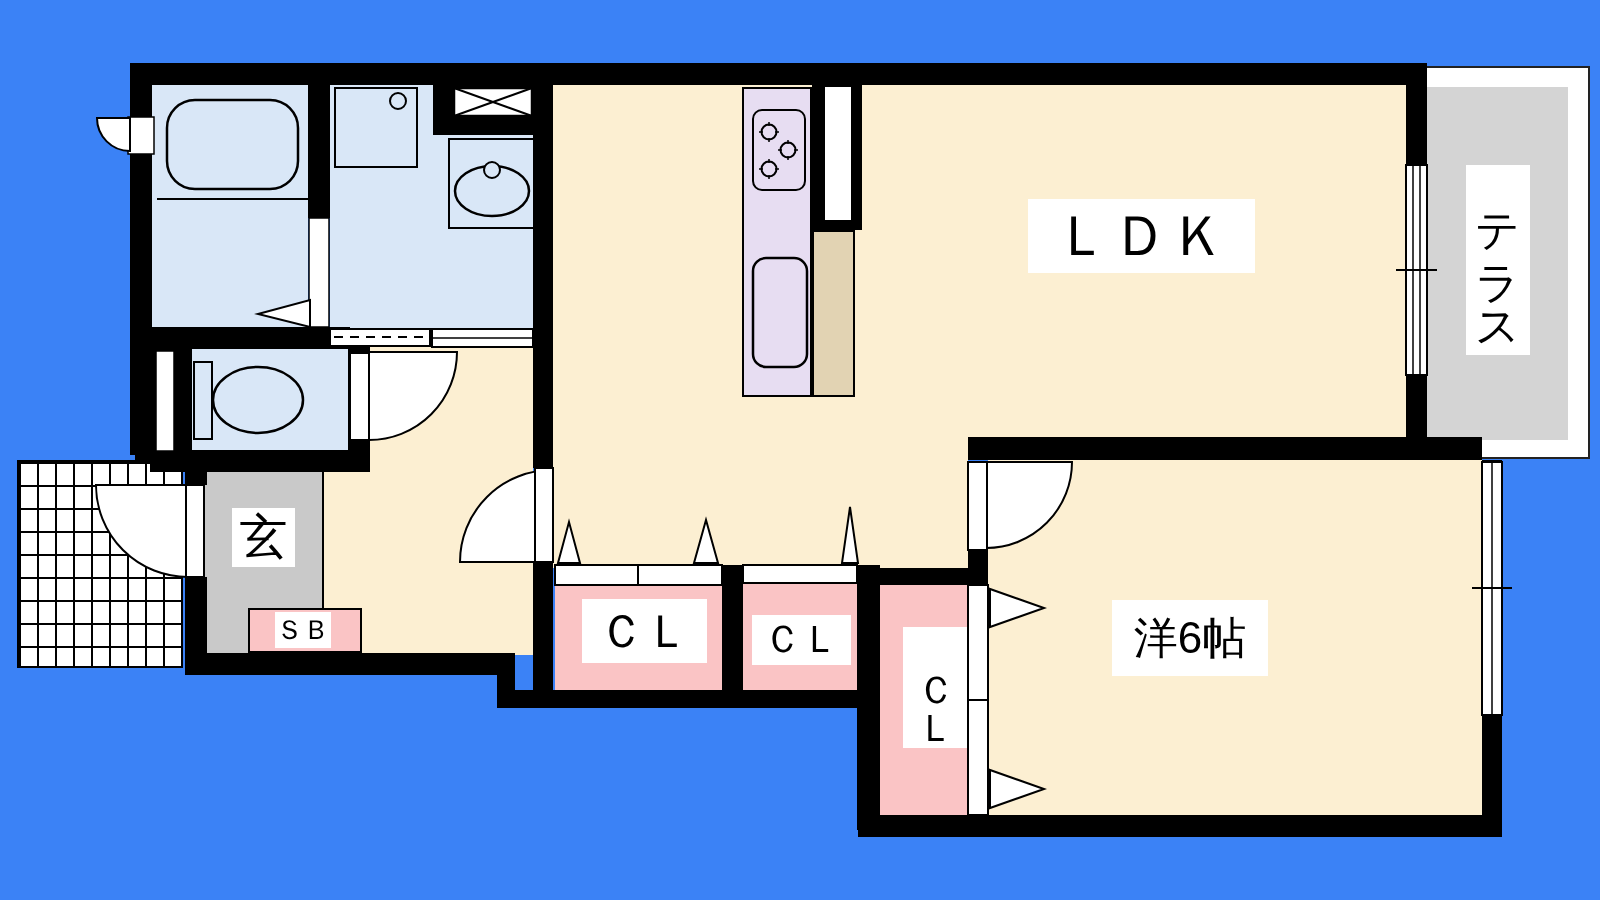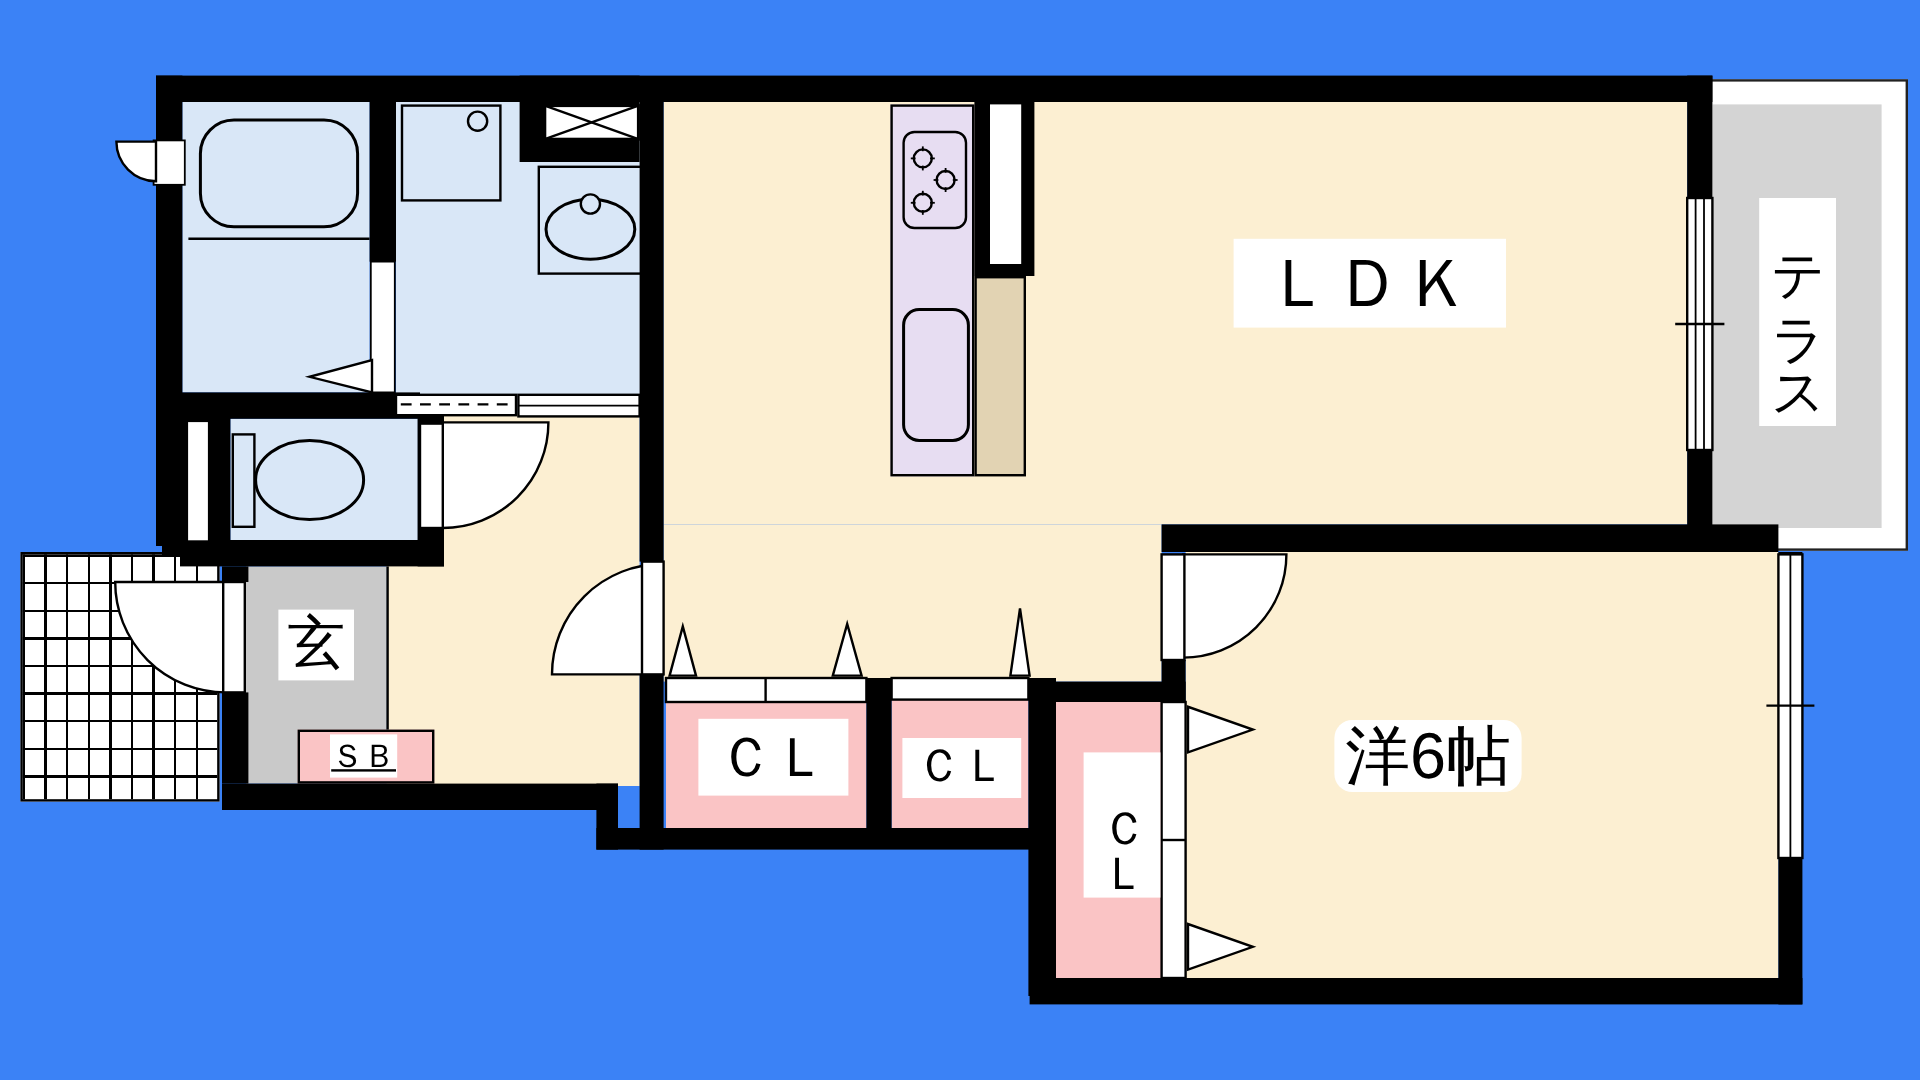--- a/index.html
+++ b/index.html
@@ -199,21 +199,21 @@
     </g>
 
     <g>
       <rect x="1482" y="462" width="20" height="253" fill="#fff" stroke="#000" stroke-width="2"></rect>
       <line x1="1492" y1="462" x2="1492" y2="715" stroke="#000" stroke-width="1.5"></line>
       <line x1="1472" y1="588" x2="1512" y2="588" stroke="#000" stroke-width="2"></line>
     </g>
   </svg>
 
   <div class="label" style="left:1028px;top:199px;width:227px;height:74px;font-size:56px;letter-spacing:2px;">ＬＤＫ</div>
-  <div class="label" style="left:1112px;top:600px;width:156px;height:60px;font-size:54px;border-radius:15px;">洋6帖</div>
+  <div class="label" style="left:1112px;top:600px;width:156px;height:76px;font-size:44px;">洋6帖</div>
   <div class="label vtext" style="left:1466px;top:165px;width:64px;height:190px;font-size:44px;">テラス</div>
   <div class="label" style="left:232px;top:508px;width:63px;height:59px;font-size:48px;">玄</div>
-  <div class="label" style="left:275px;top:612px;width:56px;height:36px;font-size:27px;text-decoration:underline;">ＳＢ</div>
+  <div class="label" style="left:275px;top:612px;width:56px;height:36px;font-size:27px;">ＳＢ</div>
   <div class="label" style="left:582px;top:599px;width:125px;height:64px;font-size:46px;">ＣＬ</div>
   <div class="label" style="left:752px;top:615px;width:99px;height:50px;font-size:38px;">ＣＬ</div>
   <div class="label vtext" style="left:903px;top:627px;width:64px;height:121px;font-size:38px;">ＣＬ</div>
 
 </div>
 
 </body></html>

